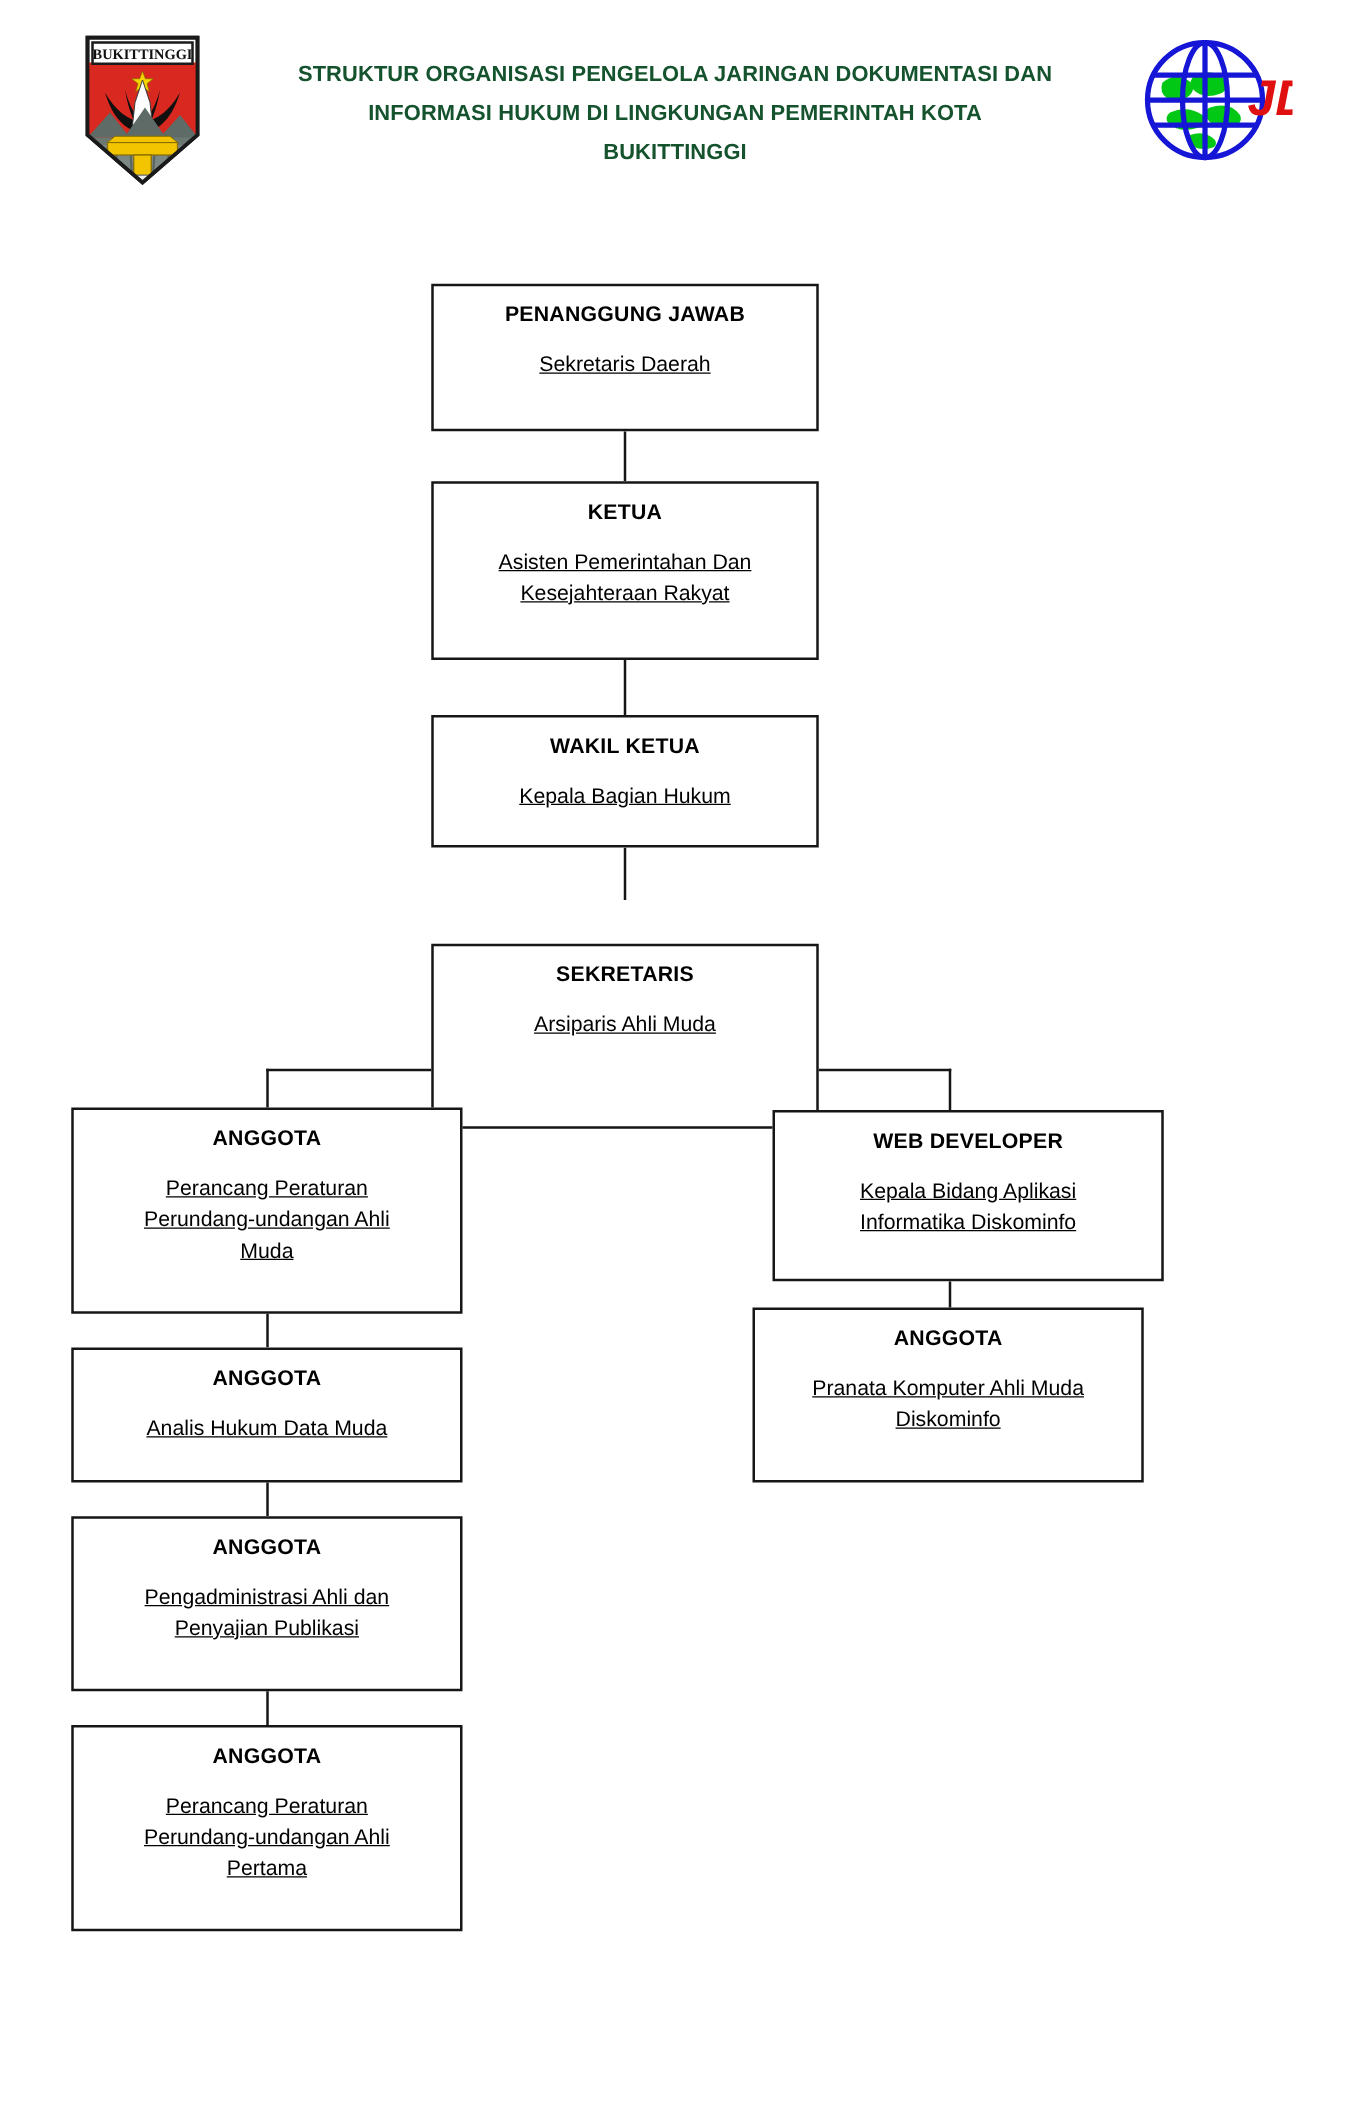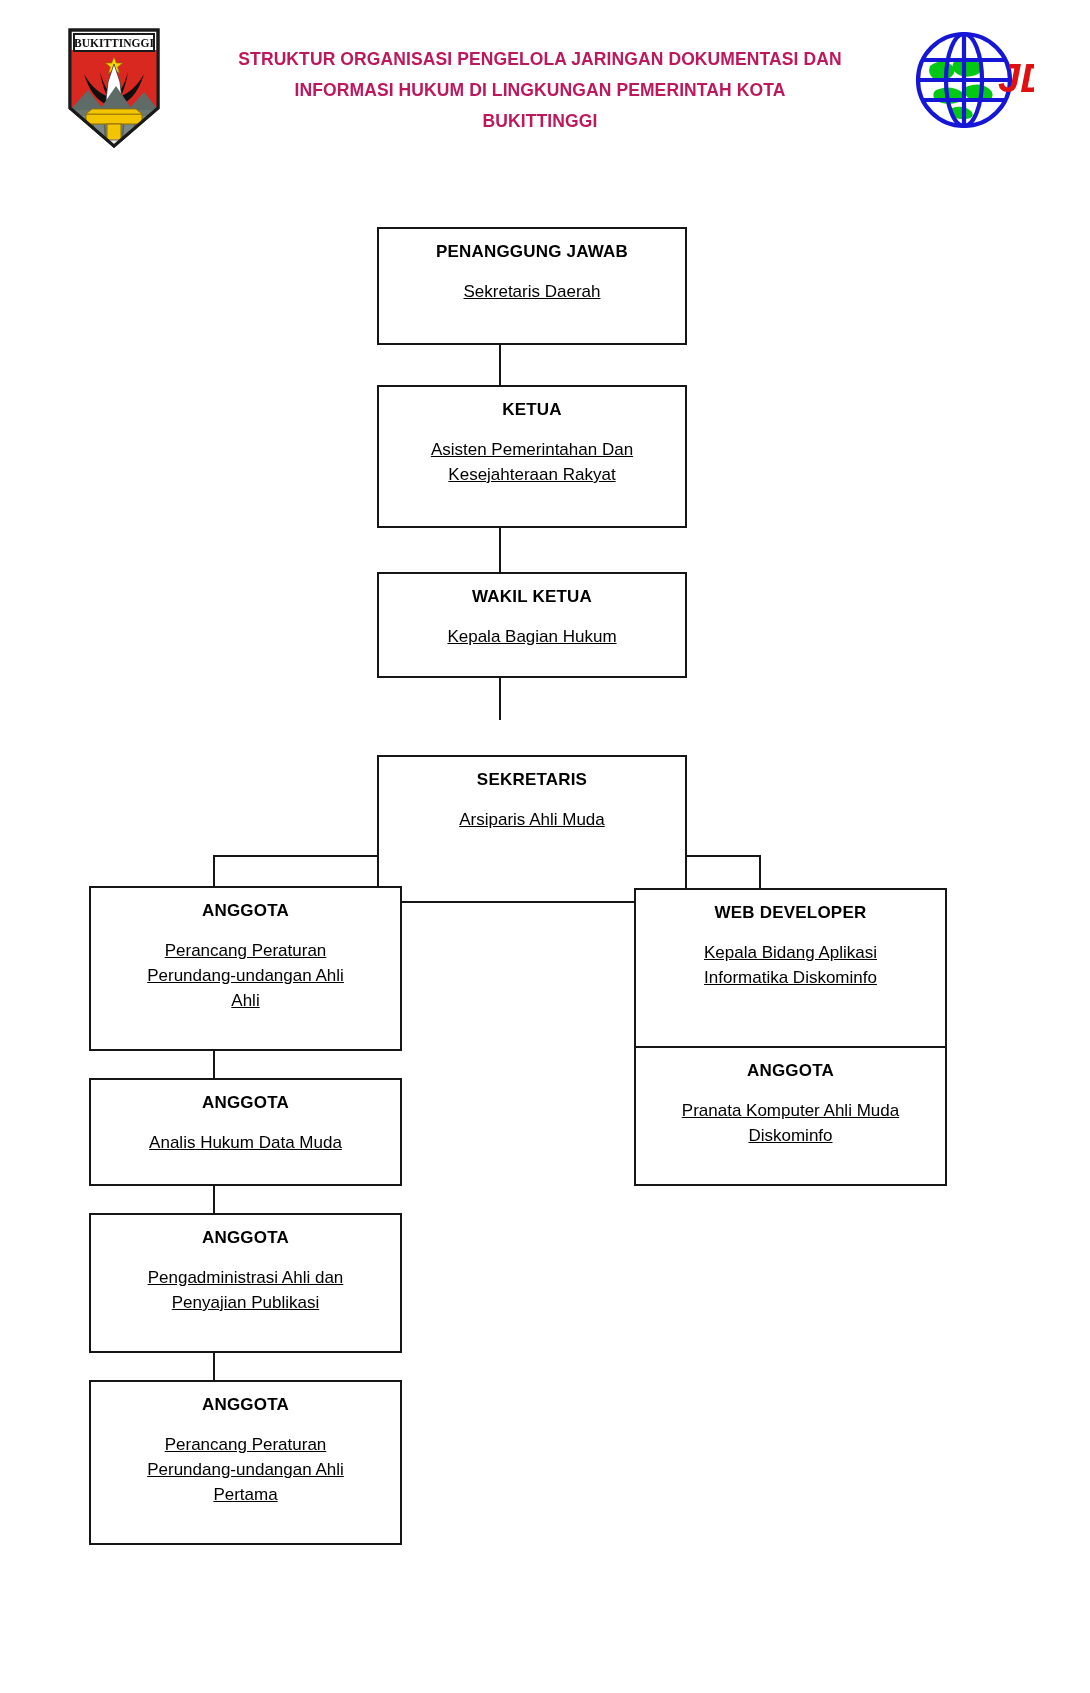--- a/index.html
+++ b/index.html
@@ -43,35 +43,34 @@
     left: 150px; top: 44px;
     width: 700px;
     text-align: center;
   }
   #title-block .tline {
     display: block;
     font-size: 17.5px;
     font-weight: bold;
     letter-spacing: 0.1px;
     line-height: 31px;
-    color: #be185d;
+    color: #14532d;
   }
 
   
   .node {
     position: absolute;
     box-sizing: border-box;
     background: #ffffff;
     border: 2px solid #161616;
     display: flex;
     flex-direction: column;
     align-items: center;
     padding-top: 12px;
     z-index: 3;
-    margin-left: 32px;
   }
   .node .role {
     font-size: 17px;
     font-weight: bold;
     line-height: 22px;
     text-align: center;
     letter-spacing: 0.2px;
     padding: 0 6px;
   }
   .node .person {
@@ -220,21 +219,21 @@
   <div class="node" style="left:345px; top:755px; width:310px; height:148px;">
     <div class="role">SEKRETARIS</div>
     <div class="person">Arsiparis Ahli Muda</div>
   </div>
 
   <div class="node" style="left:57px; top:886px; width:313px; height:165px;">
     <div class="role">ANGGOTA</div>
     <div class="person">
       <span>Perancang Peraturan</span><br>
       <span>Perundang-undangan Ahli</span><br>
-      <span>Ahli</span>
+      <span>Muda</span>
     </div>
   </div>
 
   <div class="node" style="left:57px; top:1078px; width:313px; height:108px;">
     <div class="role">ANGGOTA</div>
     <div class="person">Analis Hukum Data Muda</div>
   </div>
 
   <div class="node" style="left:57px; top:1213px; width:313px; height:140px;">
     <div class="role">ANGGOTA</div>
@@ -246,21 +245,21 @@
 
   <div class="node" style="left:57px; top:1380px; width:313px; height:165px;">
     <div class="role">ANGGOTA</div>
     <div class="person">
       <span>Perancang Peraturan</span><br>
       <span>Perundang-undangan Ahli</span><br>
       <span>Pertama</span>
     </div>
   </div>
 
-  <div class="node" style="left:602px; top:888px; width:313px; height:160px;">
+  <div class="node" style="left:618px; top:888px; width:313px; height:137px;">
     <div class="role">WEB DEVELOPER</div>
     <div class="person">
       <span>Kepala Bidang Aplikasi</span><br>
       <span>Informatika Diskominfo</span>
     </div>
   </div>
 
   <div class="node" style="left:602px; top:1046px; width:313px; height:140px;">
     <div class="role">ANGGOTA</div>
     <div class="person">

